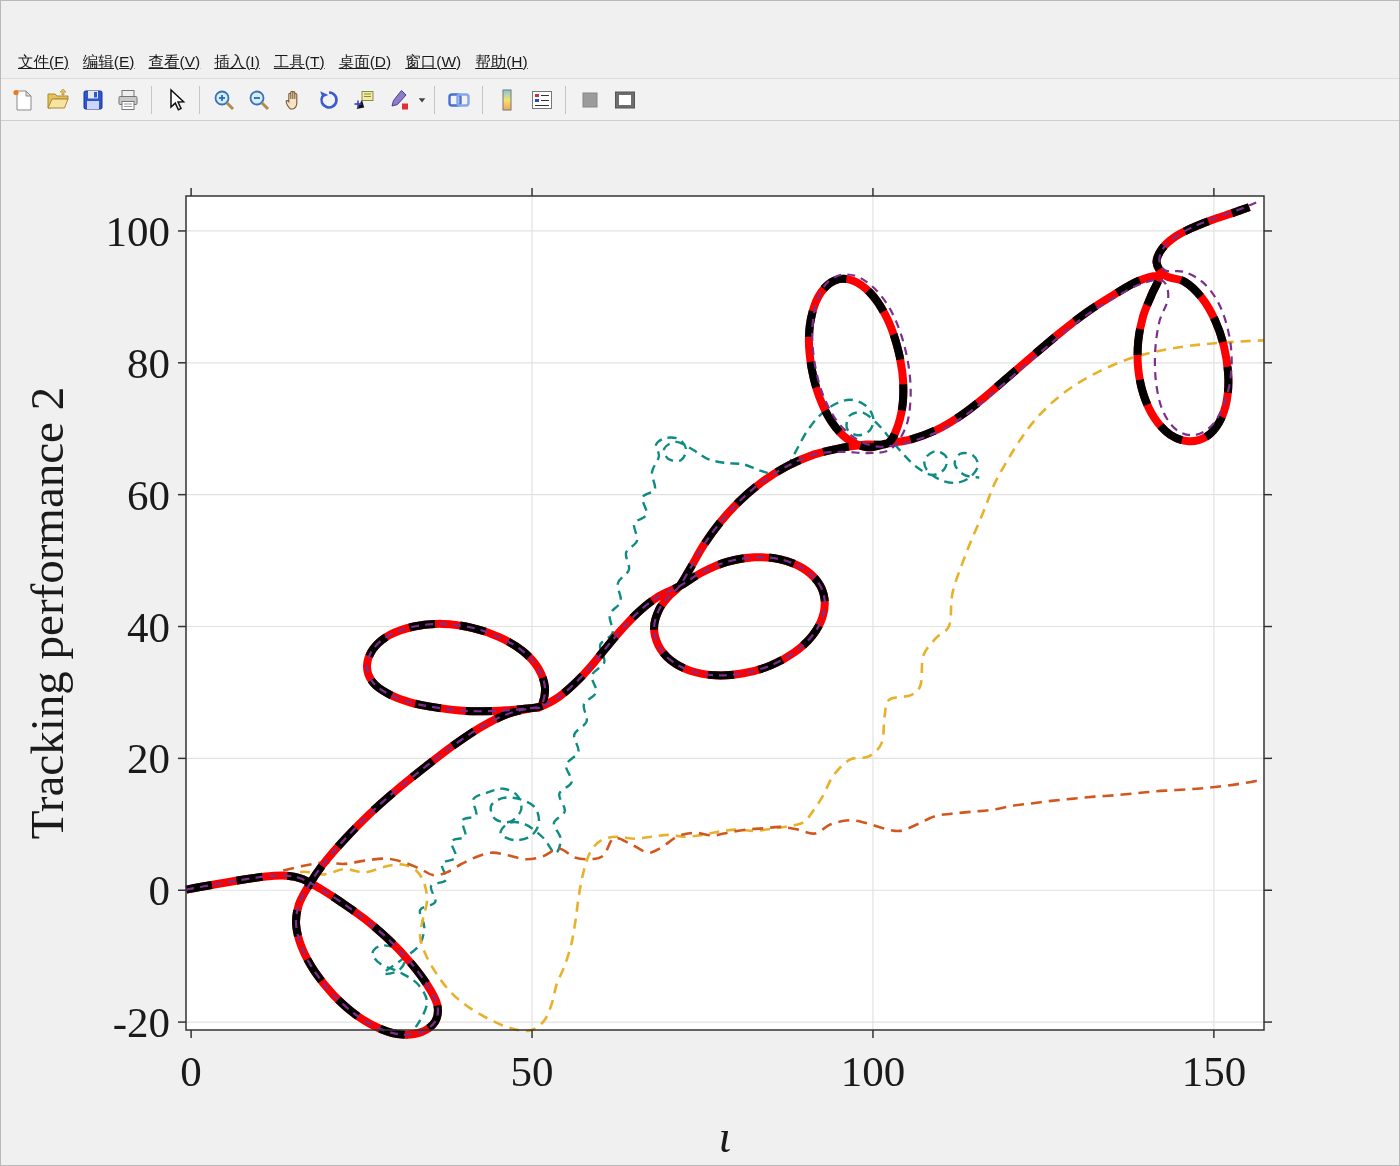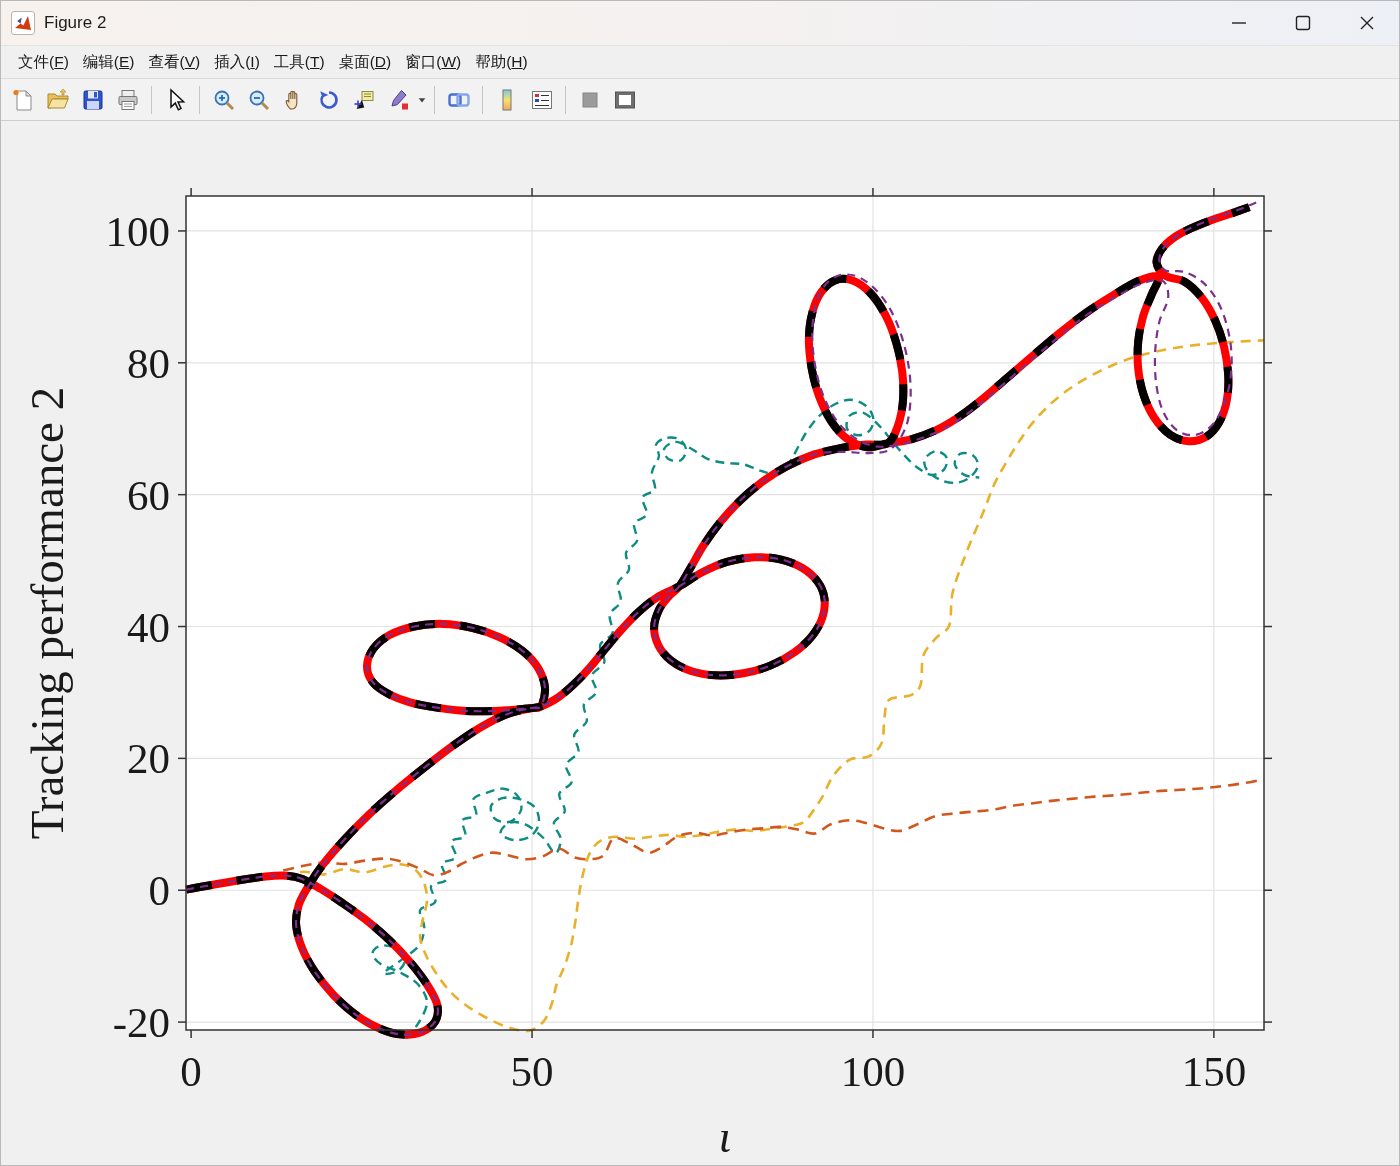--- a/index.html
+++ b/index.html
@@ -10,66 +10,39 @@
             background:linear-gradient(90deg,#f7f2ee 0%,#f4f1f0 55%,#edf0f6 100%);
             border-bottom:1px solid #e4e2e0;display:flex;align-items:center;}
   .app-icon{width:24px;height:24px;margin-left:10px;display:inline-flex;}
   .title{margin-left:9px;font-size:17px;color:#1c1c1c;}
   .win-controls{position:absolute;right:0;top:0;height:44px;display:flex;}
   .win-btn{width:64px;height:44px;border:none;background:transparent;display:flex;
            align-items:center;justify-content:center;padding:0;cursor:default;}
   
   .menubar{position:absolute;top:45px;left:0;width:100%;height:33px;background:#f0f0f0;
            border-bottom:1px solid #dcdcdc;display:flex;align-items:center;padding-left:10px;box-sizing:border-box;}
-  .menu-item{font-size:15.5px;color:#1a1a1a;padding:4px 7px;white-space:nowrap;}
+  .menu-item{font-size:15.5px;color:#1a1a1a;padding:4px 7px;white-space:nowrap;text-decoration:underline;}
   
   .toolbar{position:absolute;top:78px;left:0;width:100%;height:42px;background:#f2f2f2;
            border-bottom:1px solid #cfcfcf;display:flex;align-items:center;padding-left:4px;box-sizing:border-box;}
   .tb-btn{width:33px;height:33px;border:none;background:transparent;display:flex;align-items:center;
           justify-content:center;padding:0;margin:0 1px;}
   .tb-btn svg{width:24px;height:24px;}
   .tb-caret{width:12px;height:33px;border:none;background:transparent;display:flex;align-items:center;justify-content:center;padding:0;}
   .tb-div{width:1px;height:28px;background:#c6c6c6;margin:0 6px;}
   
   .figure-area{position:absolute;top:120px;left:0;width:1400px;height:1046px;background:#f0f0f0;}
   #plot-svg{position:absolute;top:0;left:0;}
   text{font-family:"Liberation Serif",serif;fill:#1a1a1a;}
 </style>
 </head>
 <body>
 
 <div class="window">
 
-  <div class="titlebar">
-    <span class="app-icon">
-      <svg viewBox="0 0 24 24">
-          <rect x="0.5" y="0.5" width="23" height="23" rx="2.5" fill="#ffffff" stroke="#b5b5b5"></rect>
-          <path d="M4 17l5.5-4.5 2.8 2L17 5l3 14z" fill="#d33a0e"></path>
-          <path d="M9.5 12.5L6.2 10l4.6-3.4z" fill="#3b4da0"></path>
-        </svg>
-    </span>
-    <span class="title">Figure 2</span>
-    <div class="win-controls">
-      <button class="win-btn">
-        <svg width="20" height="20" viewBox="0 0 20 20">
-            <line x1="3" y1="10" x2="17" y2="10" stroke="#222" stroke-width="1.4"></line>
-          </svg>
-      </button>
-      <button class="win-btn">
-        <svg width="20" height="20" viewBox="0 0 20 20">
-            <rect x="3.5" y="3.5" width="13" height="13" rx="2" fill="none" stroke="#222" stroke-width="1.4"></rect>
-          </svg>
-      </button>
-      <button class="win-btn">
-        <svg width="20" height="20" viewBox="0 0 20 20">
-            <path d="M4 4L16 16M16 4L4 16" stroke="#222" stroke-width="1.4"></path>
-          </svg>
-      </button>
-    </div>
-  </div>
 
   <div class="menubar">
       <span class="menu-item">文件(<u>F</u>)</span>
       <span class="menu-item">编辑(<u>E</u>)</span>
       <span class="menu-item">查看(<u>V</u>)</span>
       <span class="menu-item">插入(<u>I</u>)</span>
       <span class="menu-item">工具(<u>T</u>)</span>
       <span class="menu-item">桌面(<u>D</u>)</span>
       <span class="menu-item">窗口(<u>W</u>)</span>
       <span class="menu-item">帮助(<u>H</u>)</span>

